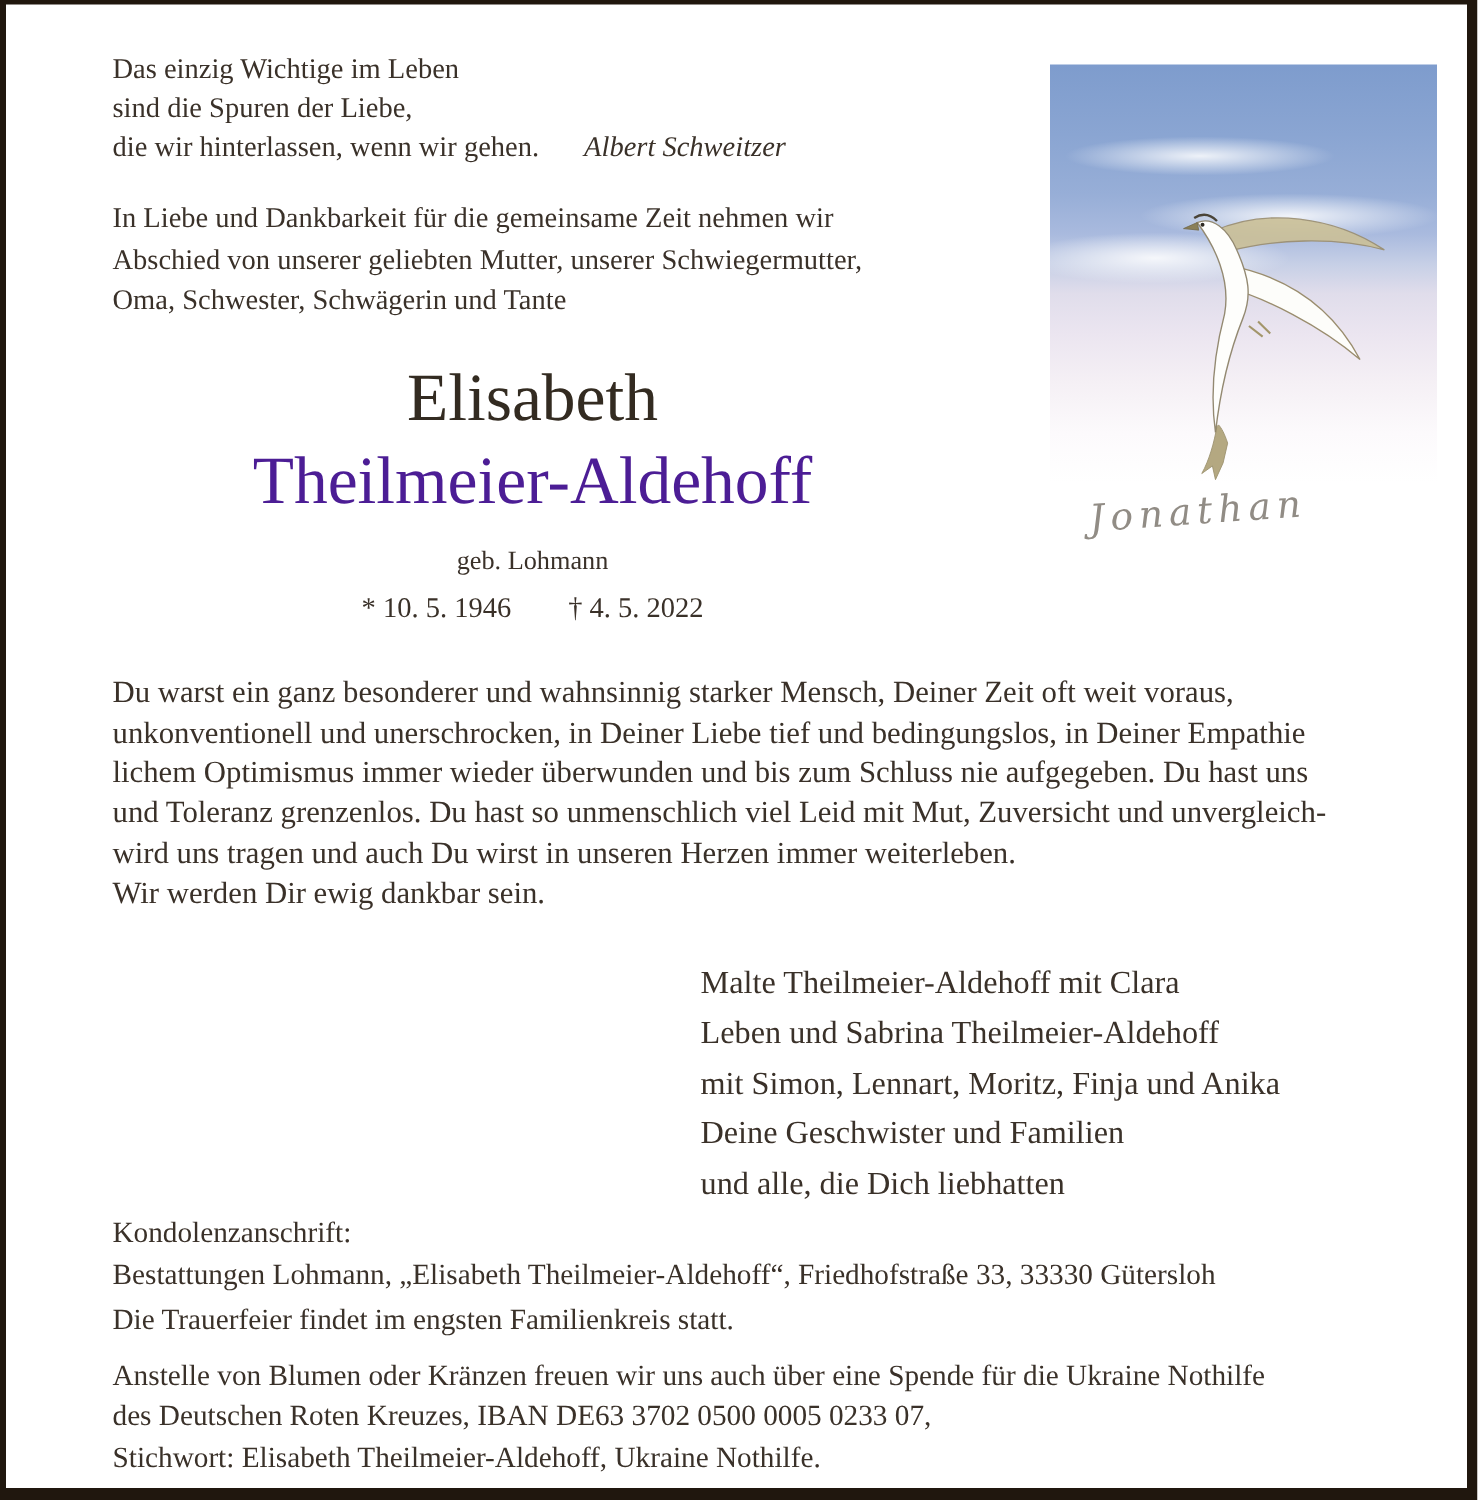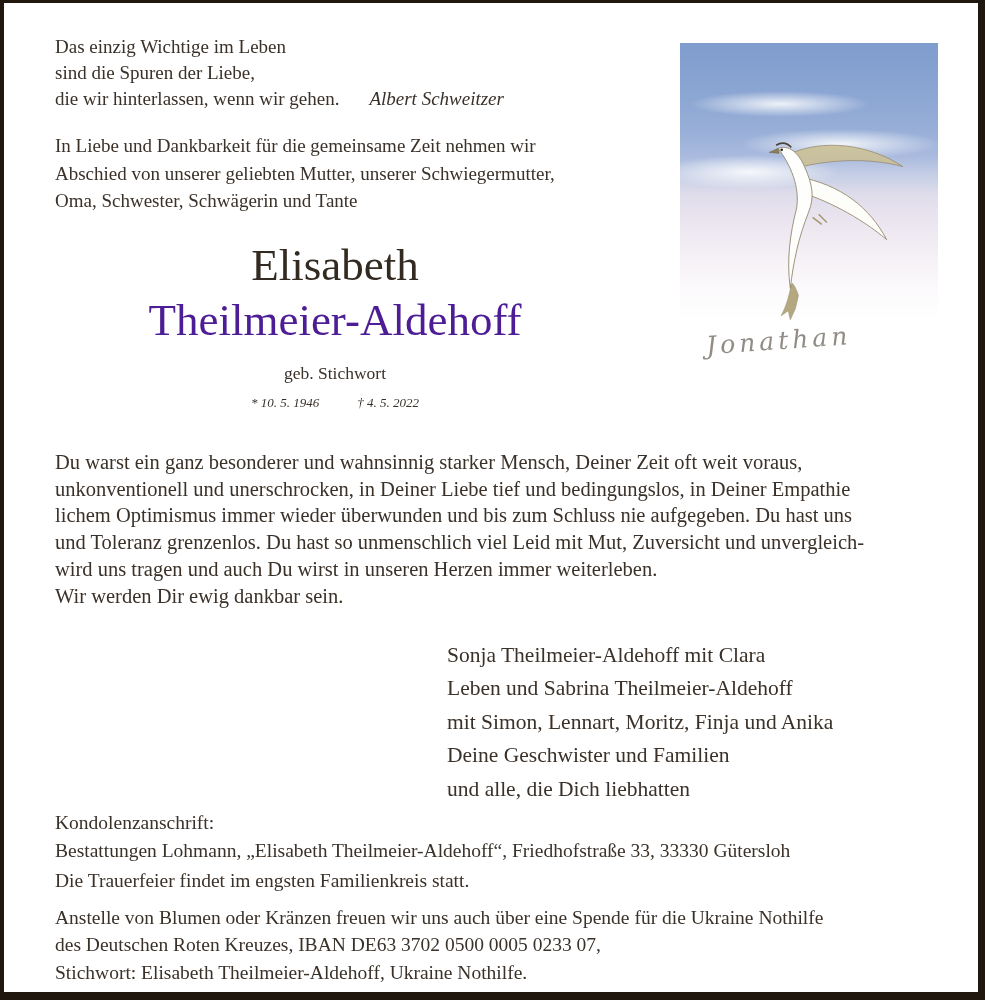--- a/index.html
+++ b/index.html
@@ -13,21 +13,21 @@
     height: 1000px;
     box-sizing: border-box;
     background: #ffffff;
     border-style: solid;
     border-color: #20170e;
     border-width: 3px 7px 8px 4px;
     font-family: "Liberation Serif", "DejaVu Serif", serif;
     color: #3a3129;
     overflow: hidden;
   }
-  .abs { position: absolute; }
+  .abs { position: absolute; margin-left: 20px; }
   .nowrap div, .nowrap span { white-space: nowrap; }
 
   
   .quote {
     left: 51px; top: 31px;
     font-size: 19px;
     line-height: 26px;
   }
   .attribution {
     font-style: italic;
@@ -90,23 +90,22 @@
   .name-last {
     font-size: 45px;
     line-height: 56px;
     color: #4c1d95;
   }
   .maiden {
     font-size: 17.5px;
     margin-top: 15px;
   }
   .dates {
-    font-size: 13px;
+    font-size: 19px;
     margin-top: 11px;
-    font-style: italic;
   }
   .death-date { margin-left: 38px; }
 
   
   .tribute {
     left: 51px; top: 446px;
     font-size: 20.5px;
     line-height: 26.7px;
   }
 
@@ -173,37 +172,37 @@
       <circle cx="13.5" cy="13.5" r="1.3" fill="#2e2a22"></circle>
 
       <path d="M44,80 l9,7 M50,77 l8,8" fill="none" stroke="#a3966b" stroke-width="1.4"></path>
     </svg>
     <div class="signature">Jonathan</div>
   </div>
 
   <div class="abs name-block">
     <div class="name-first">Elisabeth</div>
     <div class="name-last">Theilmeier-Aldehoff</div>
-    <div class="maiden">geb. Stichwort</div>
+    <div class="maiden">geb. Lohmann</div>
     <div class="dates">
       <span>* 10. 5. 1946</span><span class="death-date">† 4. 5. 2022</span>
     </div>
   </div>
 
   <div class="abs tribute nowrap">
     <div>Du warst ein ganz besonderer und wahnsinnig starker Mensch, Deiner Zeit oft weit voraus,</div>
     <div>unkonventionell und unerschrocken, in Deiner Liebe tief und bedingungslos, in Deiner Empathie</div>
     <div>lichem Optimismus immer wieder überwunden und bis zum Schluss nie aufgegeben. Du hast uns</div>
     <div>und Toleranz grenzenlos. Du hast so unmenschlich viel Leid mit Mut, Zuversicht und unvergleich-</div>
     <div>wird uns tragen und auch Du wirst in unseren Herzen immer weiterleben.</div>
     <div>Wir werden Dir ewig dankbar sein.</div>
   </div>
 
   <div class="abs family nowrap">
-    <div>Sonja Theilmeier-Aldehoff mit Clara</div>
+    <div>Malte Theilmeier-Aldehoff mit Clara</div>
     <div>Leben und Sabrina Theilmeier-Aldehoff</div>
     <div>mit Simon, Lennart, Moritz, Finja und Anika</div>
     <div>Deine Geschwister und Familien</div>
     <div>und alle, die Dich liebhatten</div>
   </div>
 
   <div class="abs condolence nowrap">
     <div>Kondolenzanschrift:</div>
     <div>Bestattungen Lohmann, „Elisabeth Theilmeier-Aldehoff“, Friedhofstraße 33, 33330 Gütersloh</div>
   </div>

